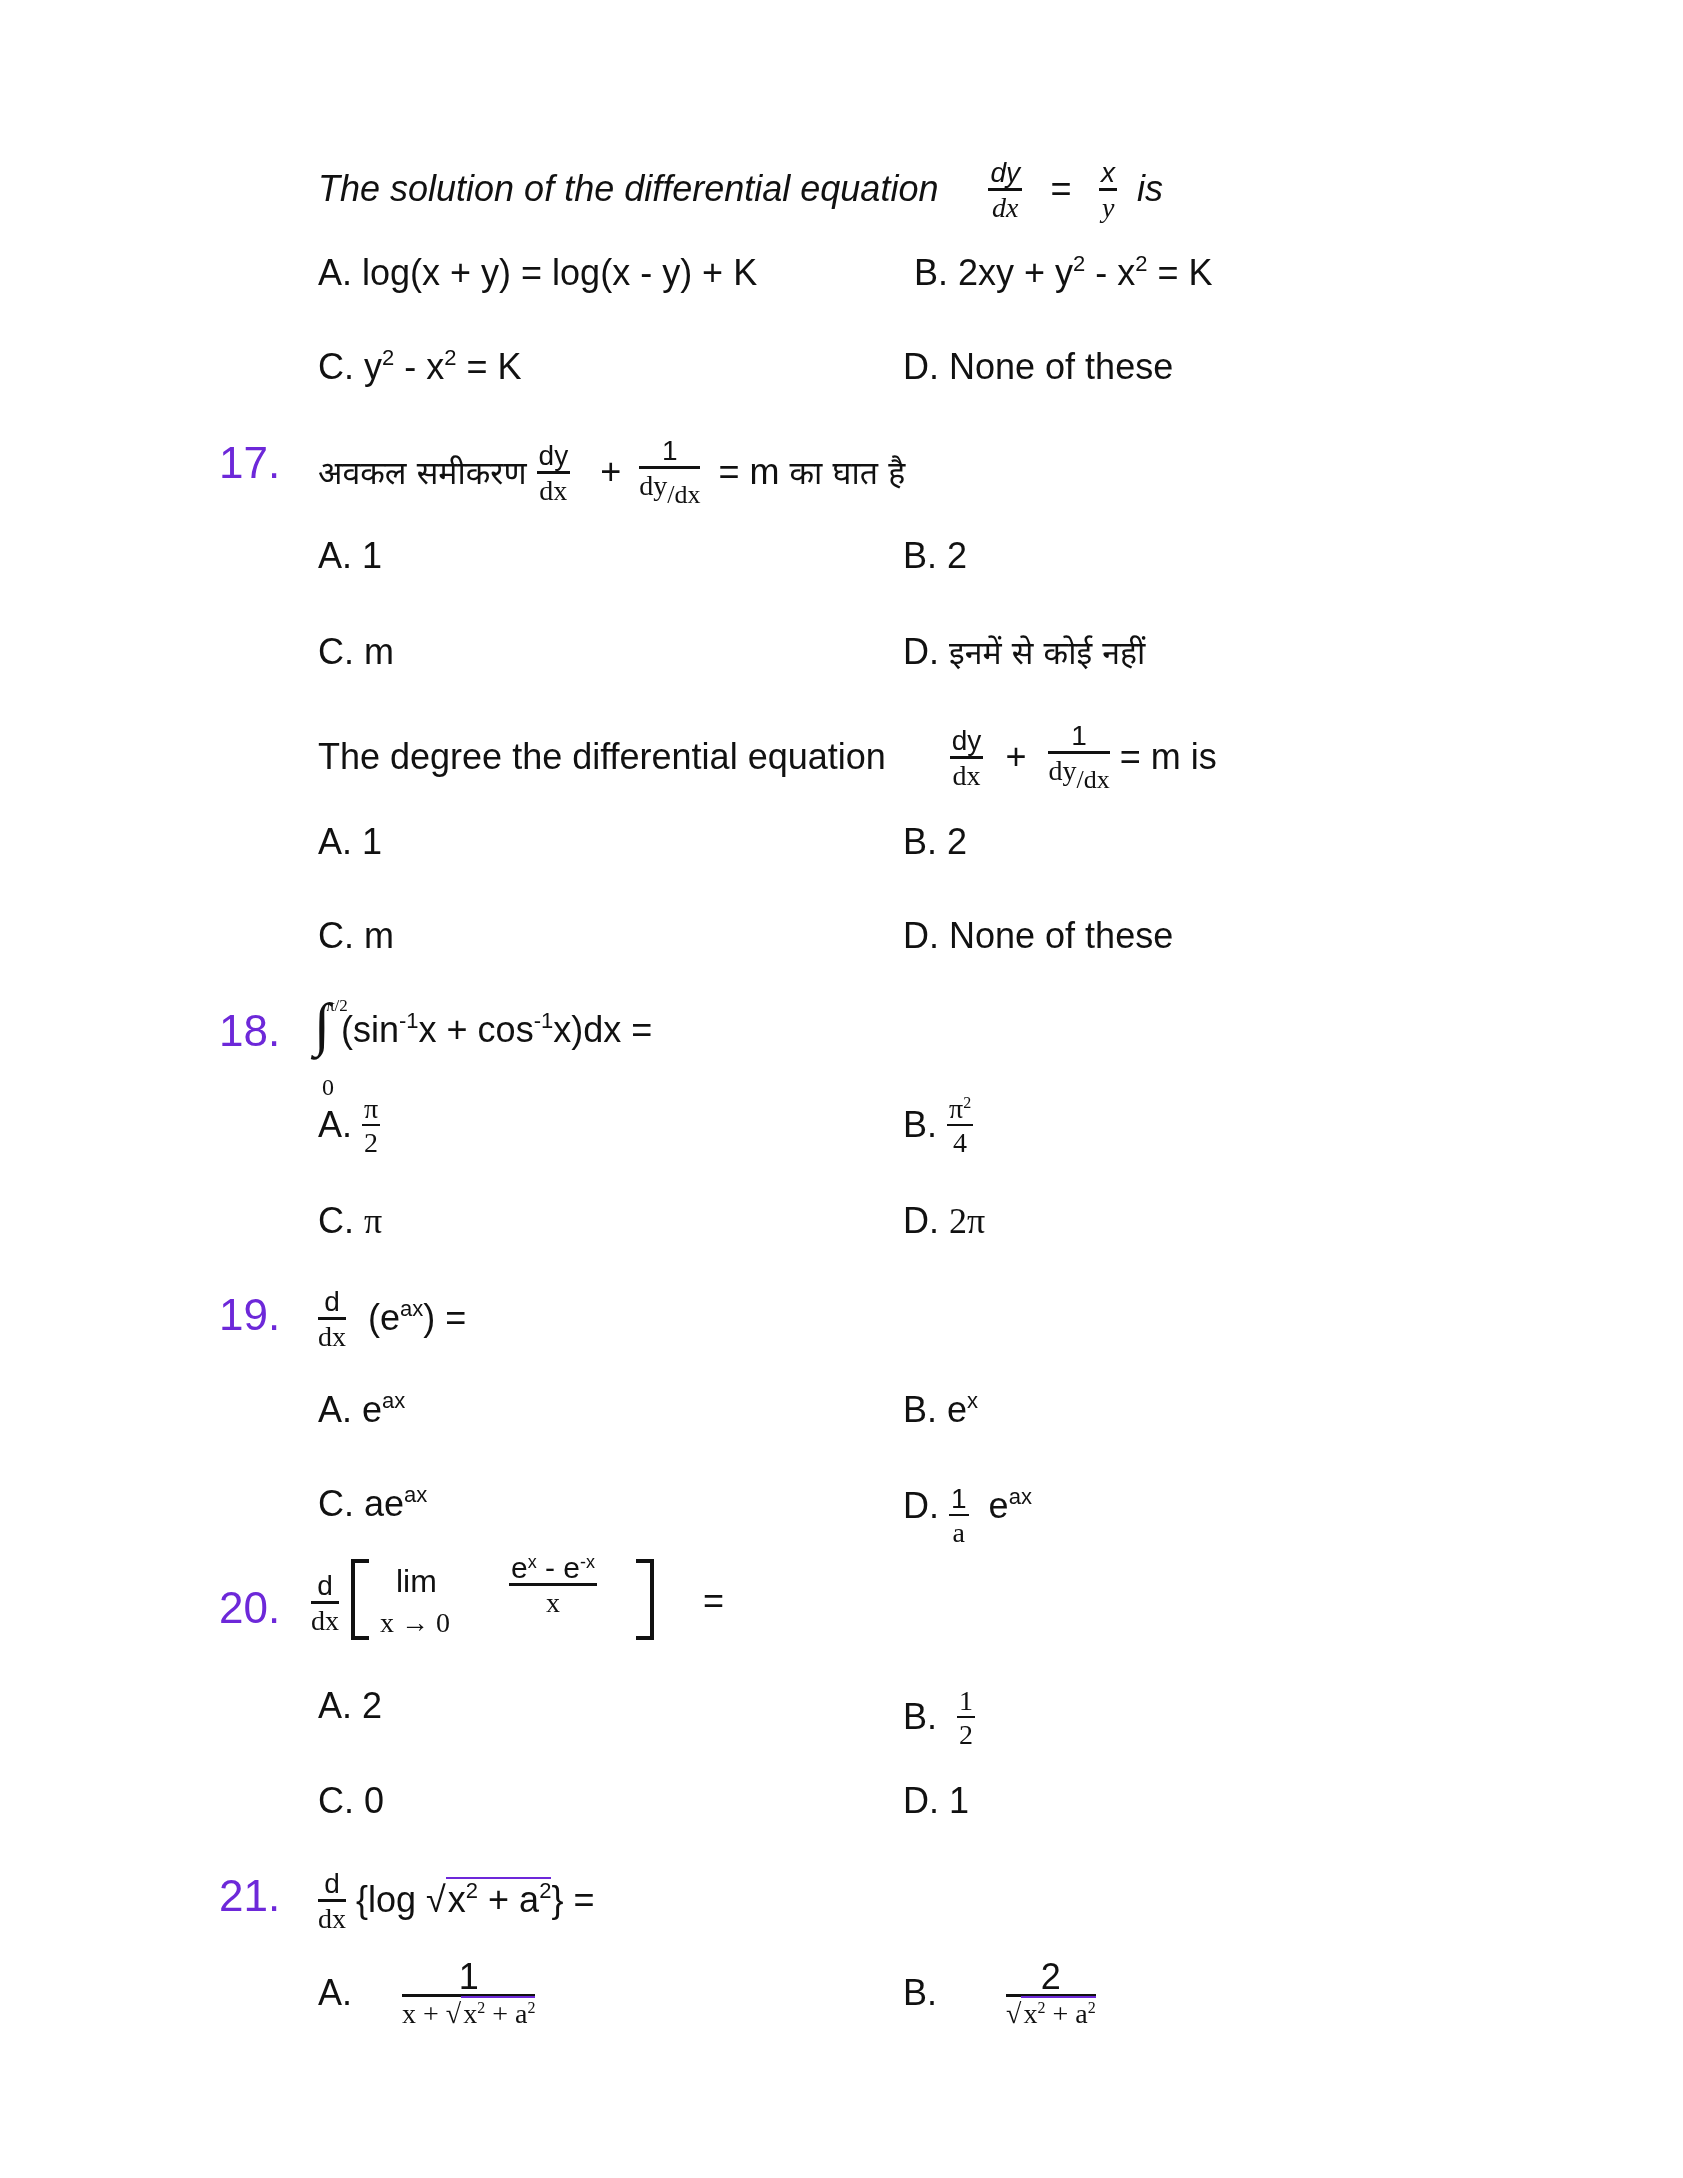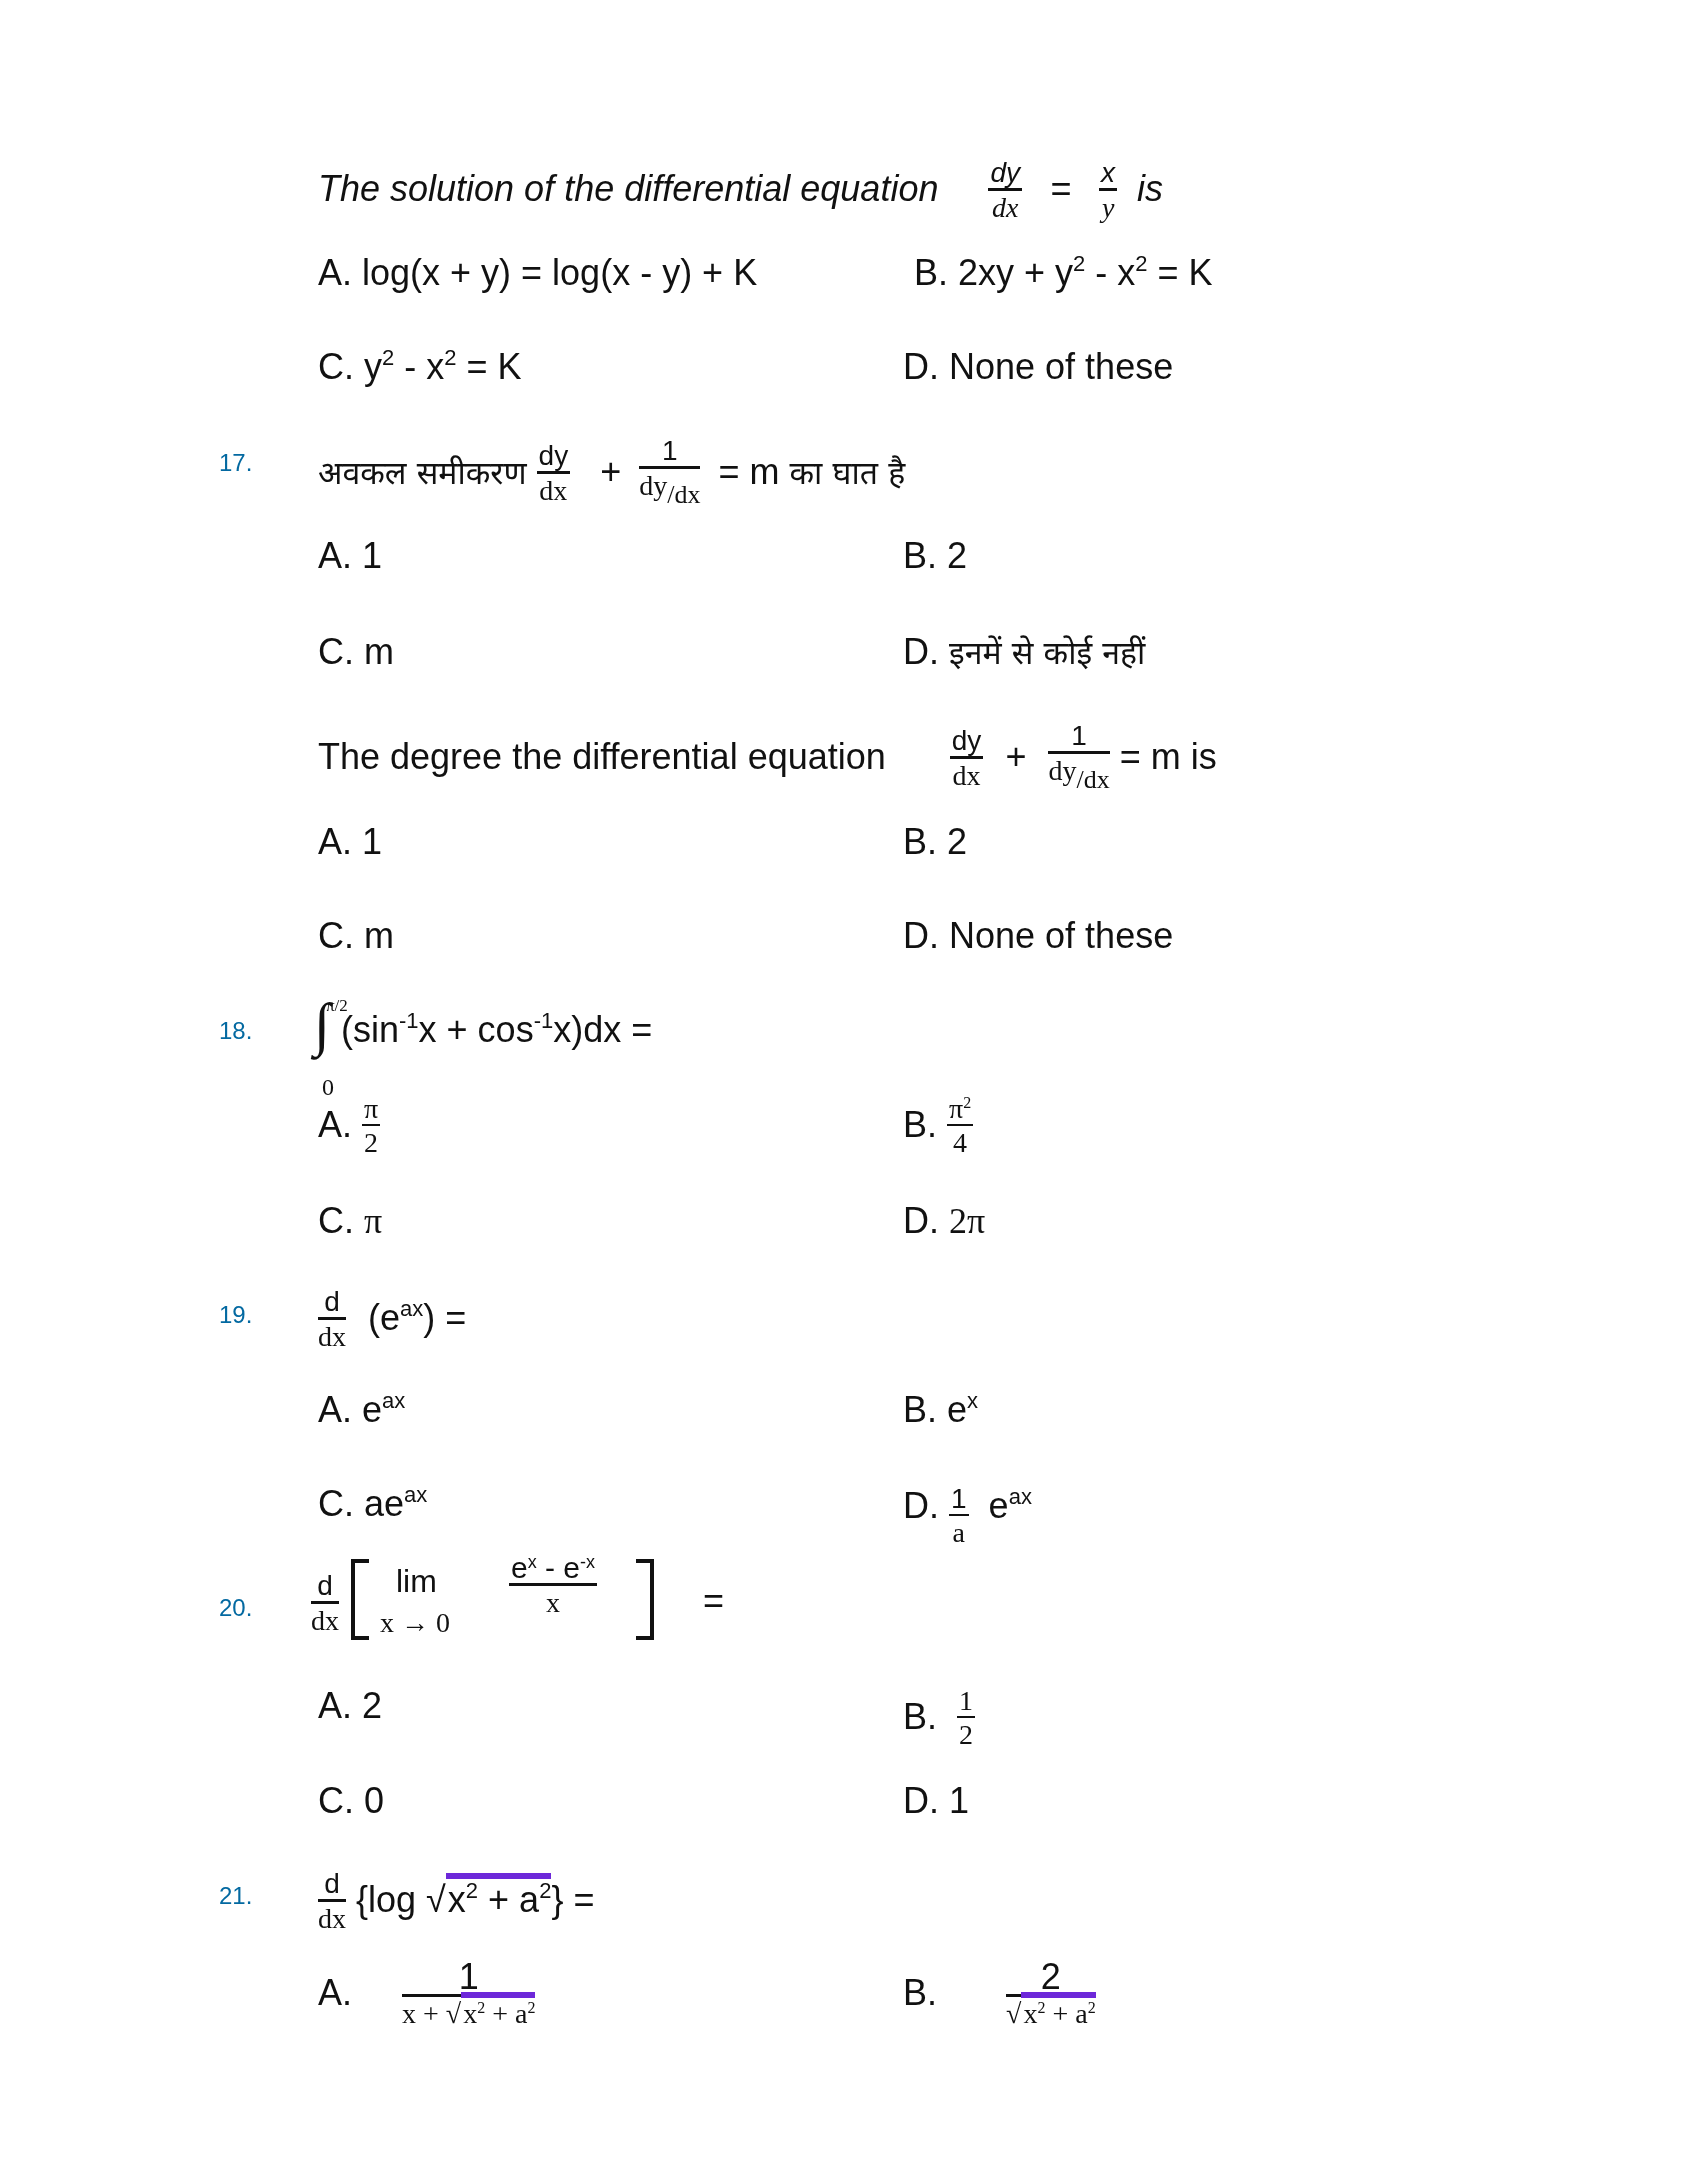--- a/index.html
+++ b/index.html
@@ -1,28 +1,28 @@
 <!DOCTYPE html>
 <html><head>
 <meta charset="utf-8">
 <style>
   html, body { margin:0; padding:0; background:#ffffff; }
   body { width:1683px; height:2178px; position:relative; overflow:hidden; color:#111; }
   .serif { font-family:"Liberation Serif", serif; }
   .line { position:absolute; font-family:"Liberation Sans", sans-serif; font-size:36px; line-height:40px; white-space:nowrap; color:#111; }
-  .qnum { position:absolute; left:219px; font-family:"Liberation Sans", sans-serif; font-size:24px; line-height:40px; color:#0369a1; }
+  .qnum { position:absolute; left:219px; font-family:"Liberation Sans", sans-serif; font-size:44px; line-height:40px; color:#6d28d9; }
   .colA { left:318px; }
   .colB { left:903px; }
   sup { font-size:22px; vertical-align:14px; line-height:0; }
   .frac { display:inline-block; vertical-align:middle; text-align:center; position:relative; }
   .frac .num { display:block; border-bottom:3px solid #111; padding:0 2px; line-height:30px; }
   .frac .den { display:block; font-family:"Liberation Serif", serif; line-height:34px; }
   .frac.small .num { font-size:28px; }
   .frac.small .den { font-size:28px; }
-  .sqrt { border-top:6px solid #6d28d9; padding-left:2px; }
+  .sqrt { border-top:2px solid #6d28d9; padding-left:2px; }
   .hindi { font-family:"DejaVu Sans", sans-serif; font-size:32px; }
 </style>
 </head>
 <body>
 
 <div class="line colA" style="top:158px;font-style:italic;">
   <span>The solution of the differential equation</span>
   <span style="display:inline-block;width:30px;"></span>
   <span class="frac small">
     <span class="num">dy</span>

